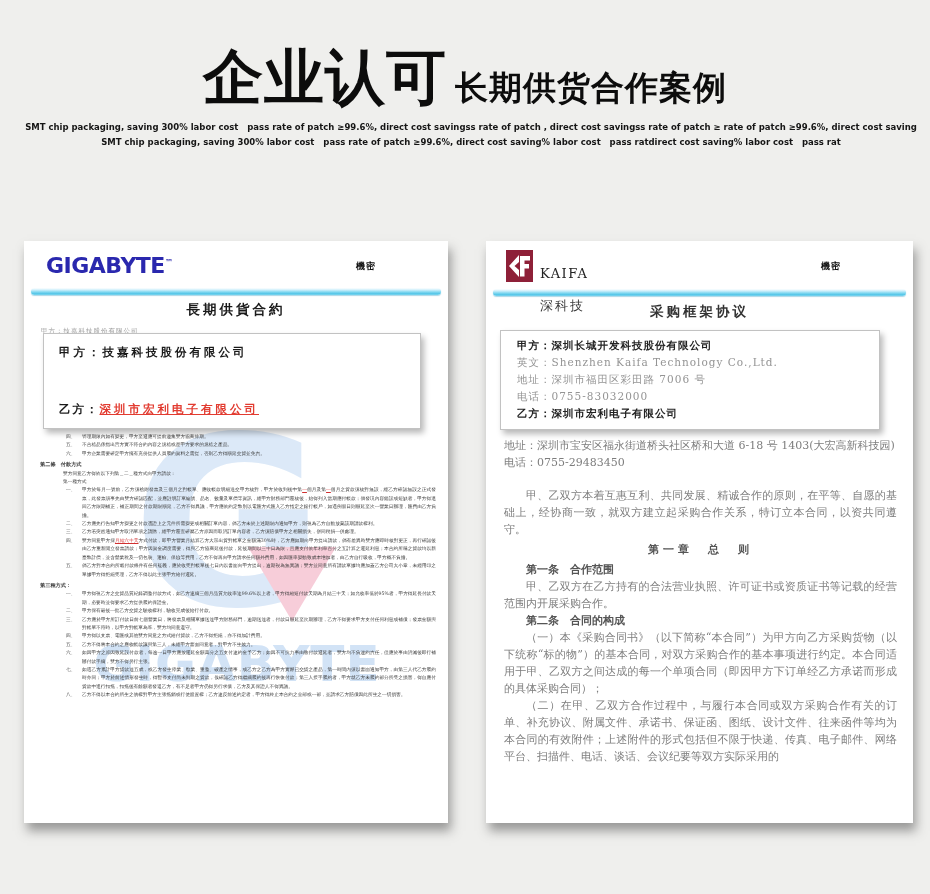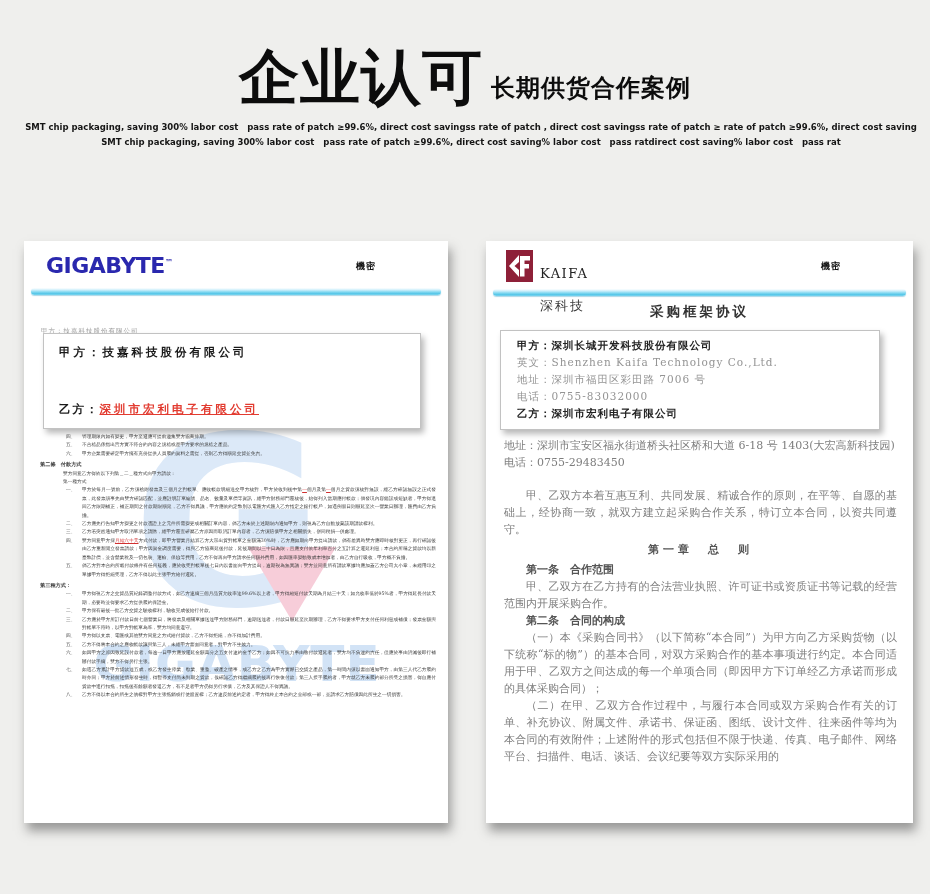--- a/index.html
+++ b/index.html
@@ -7,21 +7,21 @@
   body {
     position:relative; overflow:hidden;
     background:#efefed;
     font-family:"DejaVu Sans", sans-serif;
     color:#111;
   }
   
   .hdr-row{ position:absolute; top:46px; left:0; right:0;
     display:flex; justify-content:center; align-items:flex-end; gap:8px; }
   .h-title{ font-size:60px; line-height:62px; font-weight:700; letter-spacing:1px; color:#0c0c0c; }
-  .h-sub{ font-size:24px; line-height:38px; font-weight:700; letter-spacing:1px; color:#0c0c0c; margin-bottom:1px; }
+  .h-sub{ font-size:33px; line-height:38px; font-weight:700; letter-spacing:1px; color:#0c0c0c; margin-bottom:1px; }
   .tagline{ position:absolute; left:0; right:0; text-align:center;
     font-size:8.5px; font-weight:600; color:#151515; white-space:pre;margin-left:12px; }
   .tag1{ top:122px; } .tag2{ top:137px; }
 
   
   .card{ position:absolute; top:241px; height:582px; background:#fff;
     box-shadow:3px 8px 10px rgba(70,70,70,.5); }
   .card-left{ left:24px; width:424px; }
   .card-right{ left:486px; width:427px; }
 
@@ -96,20 +96,21 @@
   <span class="h-title">企业认可</span>
   <span class="h-sub">长期供货合作案例</span>
 </div>
 <div class="tagline tag1">SMT chip packaging, saving 300% labor cost   pass rate of patch ≥99.6%, direct cost savingss rate of patch , direct cost savingss rate of patch ≥ rate of patch ≥99.6%, direct cost saving</div>
 <div class="tagline tag2">SMT chip packaging, saving 300% labor cost   pass rate of patch ≥99.6%, direct cost saving% labor cost   pass ratdirect cost saving% labor cost   pass rat</div>
 
 <div class="card card-left">
   <div class="gb-brand"><span>GIGABYTE</span><sup>™</sup></div>
   <div class="conf">機密</div>
   <div class="bar"></div>
+  <div class="doc-title">長期供貨合約</div>
   <div style="position:absolute;left:17px;top:86px;font-size:6.5px;color:#9a9a9a;letter-spacing:1px;">甲方：技嘉科技股份有限公司</div>
 
   <div class="pbox pbox-left">
     <div class="r1">甲方：技嘉科技股份有限公司</div>
     <div class="r2"><span>乙方：</span><span class="red-name">深圳市宏利电子有限公司</span></div>
   </div>
 
   <div class="wm wm-g">G</div>
   <div class="wm wm-pink"></div>
   <div class="wm wm-word">GIGABYTE</div>

